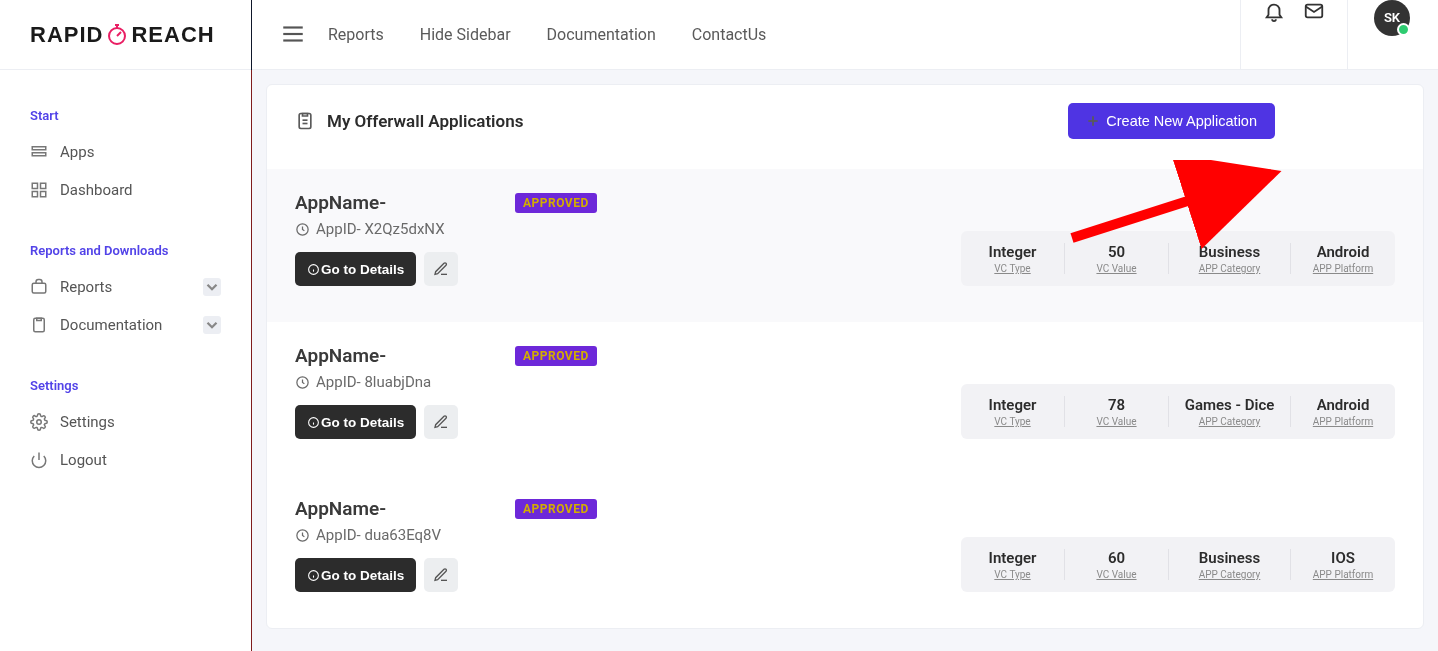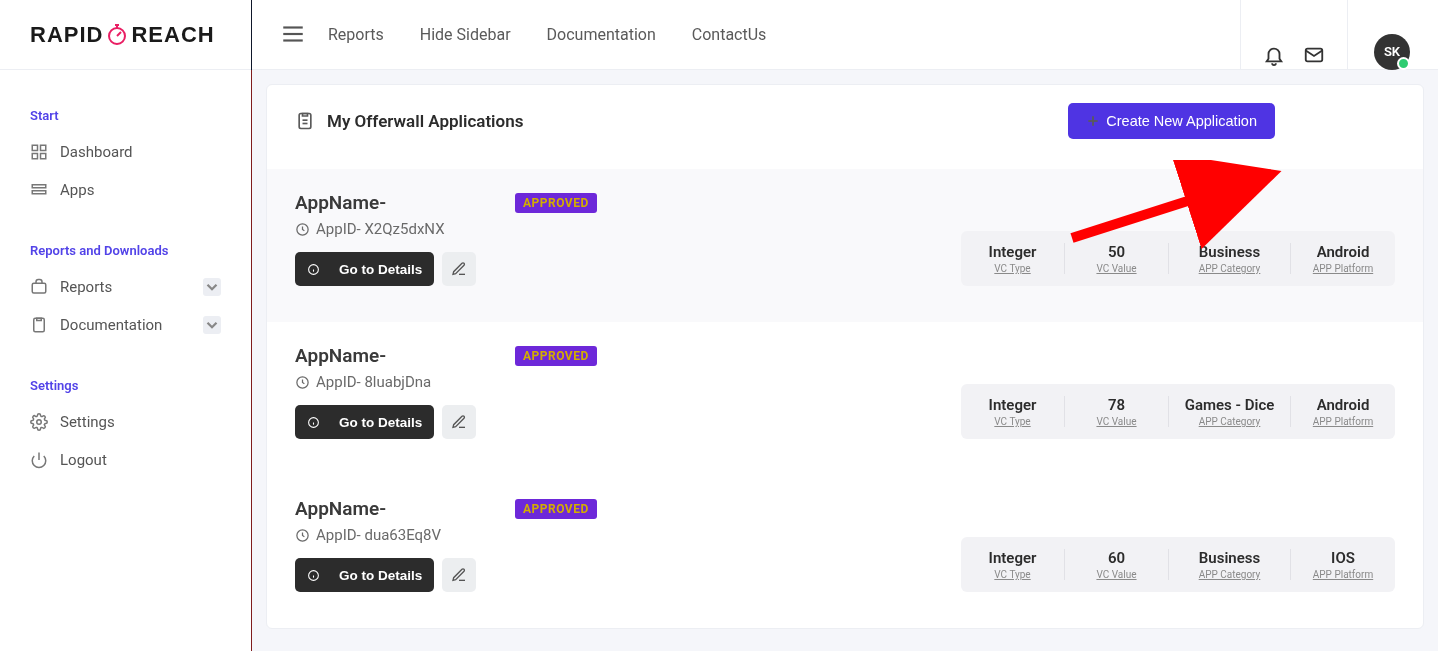--- a/index.html
+++ b/index.html
@@ -57,21 +57,21 @@
   .topnav a {
     color: #5a5a5a;
     text-decoration: none;
     font-size: 16px;
   }
   .spacer { flex: 1; }
   .icon-well {
     height: 70px;
     border-left: 1px solid #eceef3;
     display: flex;
-    align-items: flex-end;
+    align-items: flex-start;
     justify-content: center;
     gap: 18px;
     padding: 0 22px;
   }
   .icon-well svg { color: #333; }
   .avatar {
     width: 36px; height: 36px;
     border-radius: 50%;
     background: #333;
     color: #fff;
@@ -223,21 +223,21 @@
   .btn-dark {
     background: #2c2c2c;
     color: #fff;
     border: none;
     border-radius: 5px;
     padding: 8px 12px;
     font-size: 13.5px;
     font-weight: 600;
     display: inline-flex;
     align-items: center;
-    gap: 19px;
+    gap: 1px;
     cursor: pointer;
   }
   .btn-icon {
     width: 34px; height: 34px;
     background: #eceef0;
     border: none;
     border-radius: 5px;
     display: flex; align-items: center; justify-content: center;
     cursor: pointer;
     color: #555;
@@ -327,33 +327,33 @@
   </div>
 </div>
 
 <div class="main">
 
   <aside class="sidebar">
     <div class="side-section-title">Start</div>
 
     <div class="side-item">
       <svg viewBox="0 0 24 24" fill="none" stroke="currentColor" stroke-width="2">
+          <rect x="3" y="5" width="18" height="4"></rect>
+          <rect x="3" y="13" width="18" height="4"></rect>
+        </svg>
+      <span>Apps</span>
+    </div>
+    <div class="side-item">
+      <svg viewBox="0 0 24 24" fill="none" stroke="currentColor" stroke-width="2">
           <rect x="3" y="3" width="7" height="7"></rect>
           <rect x="14" y="3" width="7" height="7"></rect>
           <rect x="3" y="14" width="7" height="7"></rect>
           <rect x="14" y="14" width="7" height="7"></rect>
         </svg>
       <span>Dashboard</span>
-    </div>
-    <div class="side-item">
-      <svg viewBox="0 0 24 24" fill="none" stroke="currentColor" stroke-width="2">
-          <rect x="3" y="5" width="18" height="4"></rect>
-          <rect x="3" y="13" width="18" height="4"></rect>
-        </svg>
-      <span>Apps</span>
     </div>
 
     <div class="side-gap"></div>
     <div class="side-section-title">Reports and Downloads</div>
 
     <div class="side-item">
       <svg viewBox="0 0 24 24" fill="none" stroke="currentColor" stroke-width="2">
           <rect x="3" y="7" width="18" height="13" rx="2"></rect>
           <path d="M8 7V5a3 3 0 013-3h2a3 3 0 013 3v2"></path>
         </svg>

